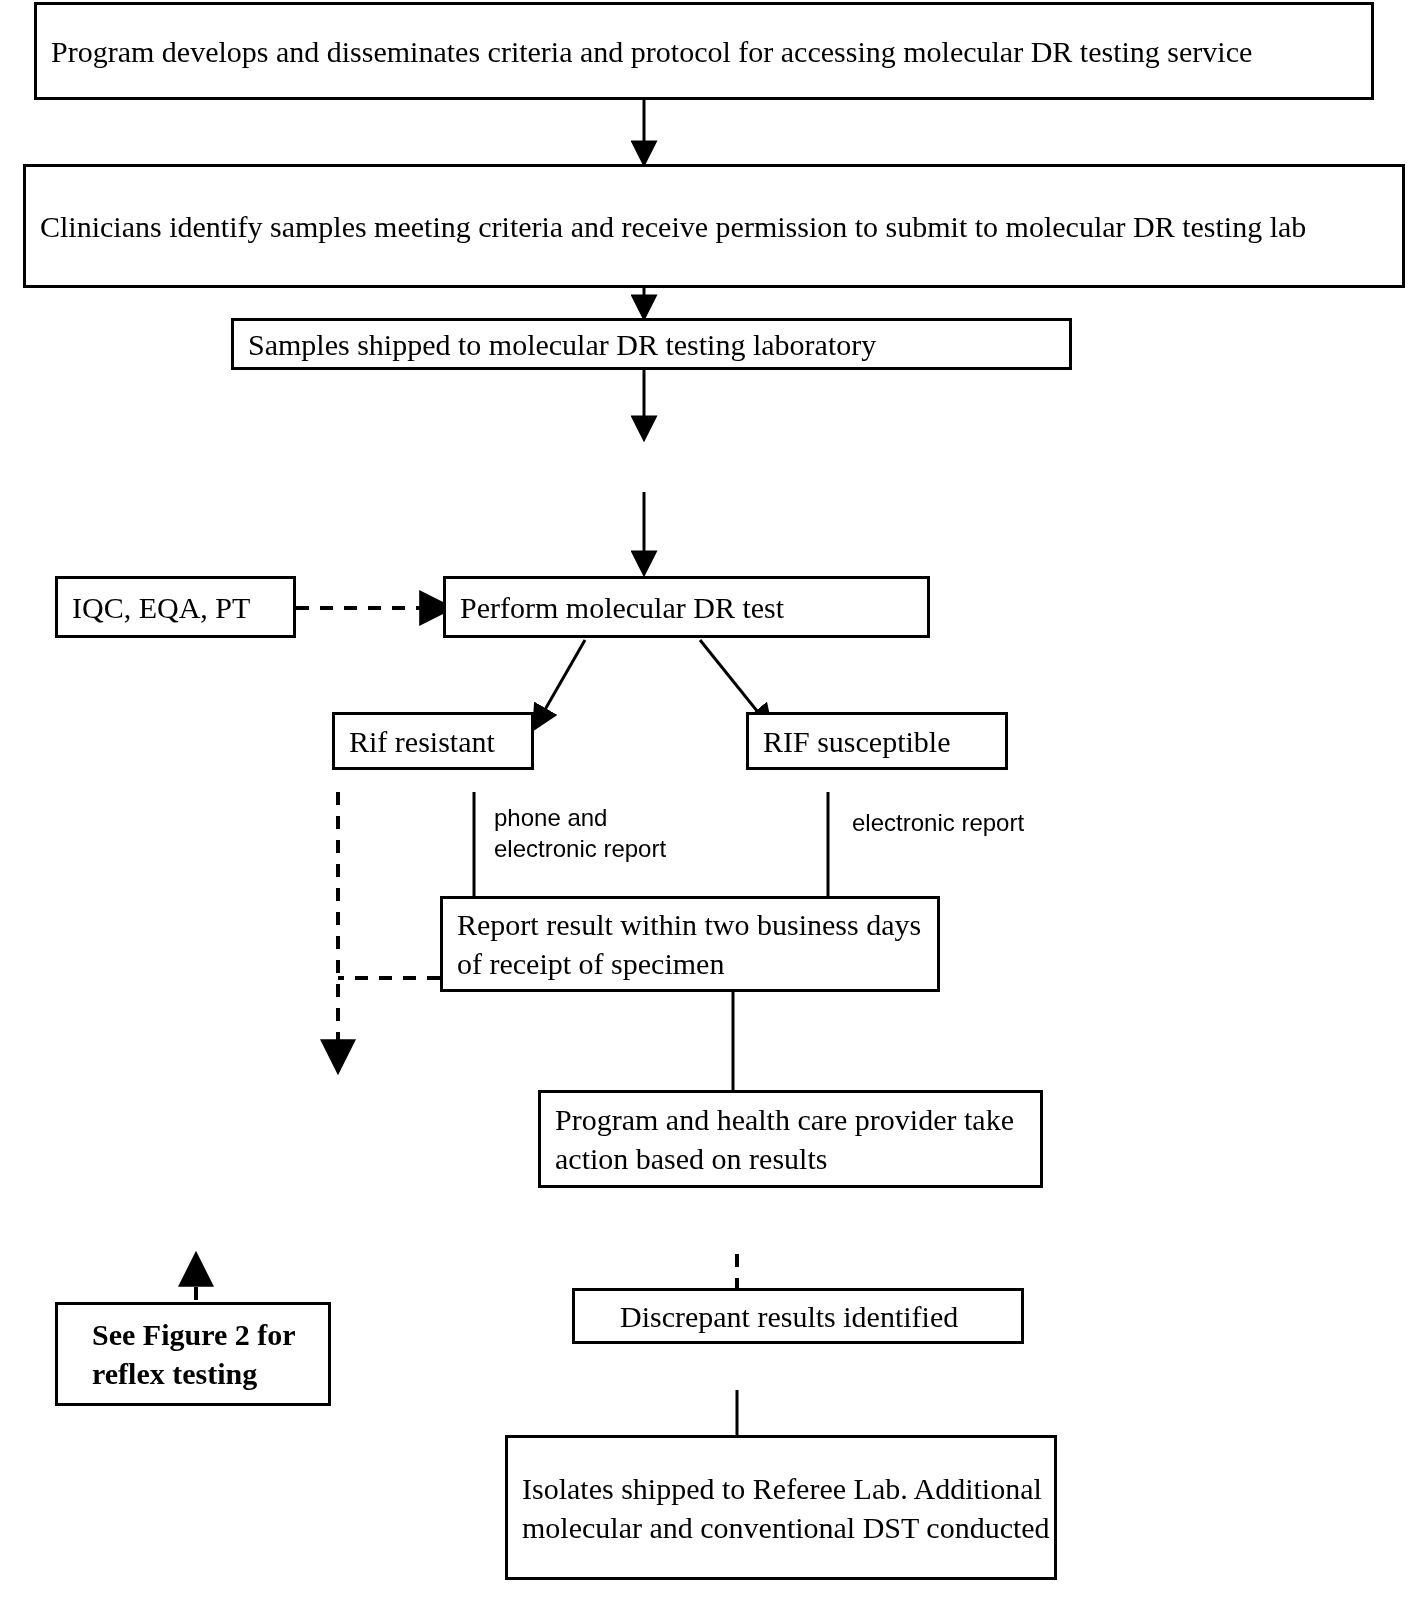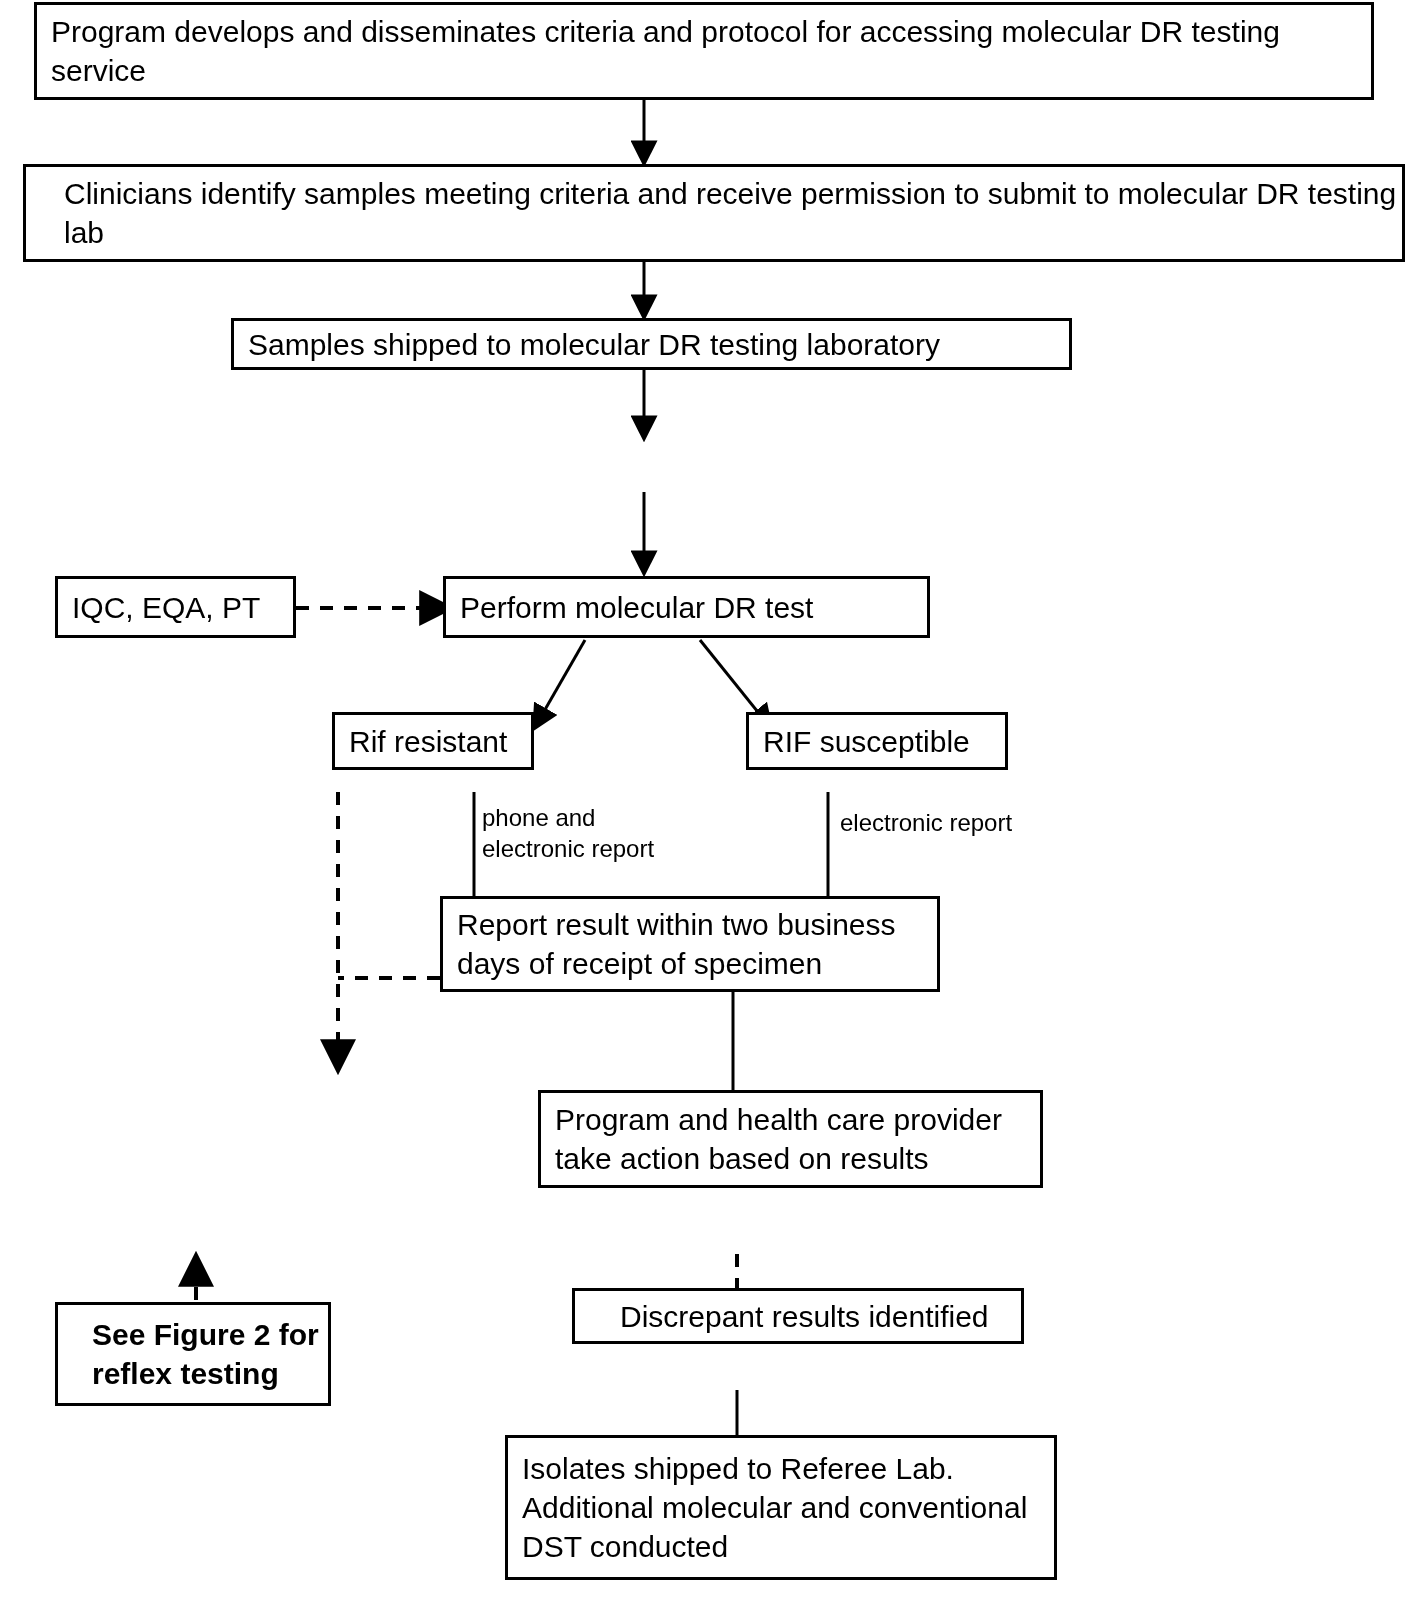--- a/index.html
+++ b/index.html
@@ -21,33 +21,34 @@
     border: 3px solid #000000;
     background: #ffffff;
     color: #000000;
     font-size: 30px;
     line-height: 1.30;
     display: flex;
     align-items: center;
     z-index: 3;
   }
   .node .txt { display: block; width: 100%; }
-  .node.left   { justify-content: center; }
+  .node.left   { justify-content: center; font-family: Liberation Serif, serif; }
   .node.left .txt { padding-left: 14px; text-align: left; }
   .node.center { justify-content: center; }
   .node.center .txt { text-align: center; }
   .node.bold { font-weight: bold; padding-left: 20px; }
 
   .edge-label {
     position: absolute;
     font-size: 24px;
     line-height: 1.28;
     color: #000000;
     white-space: pre-line;
     z-index: 4;
+    margin-left: 12px;
   }
   svg.links {
     position: absolute;
     left: 0; top: 0;
     width: 1409px;
     height: 1620px;
     z-index: 1;
     overflow: visible;
   }
 </style>
@@ -86,21 +87,21 @@
 
     <line x1="196" y1="1348" x2="196" y2="1258" stroke="#000" stroke-width="4" stroke-dasharray="13,11" marker-end="url(#arrow)"></line>
 
     <line x1="737" y1="1254" x2="737" y2="1322" stroke="#000" stroke-width="4" stroke-dasharray="13,11" marker-end="url(#arrow)"></line>
   </svg>
 
   <div class="node left" style="left:34px; top:2px; width:1340px; height:98px;">
     <span class="txt">Program develops and disseminates criteria and protocol for accessing molecular DR testing service</span>
   </div>
 
-  <div class="node left" style="left:23px; top:164px; width:1382px; height:98px;padding-left:24px;">
+  <div class="node left" style="left:23px; top:164px; width:1382px; height:124px;">
     <span class="txt">Clinicians identify samples meeting criteria and receive permission to submit to molecular DR testing lab</span>
   </div>
 
   <div class="node left" style="left:231px; top:318px; width:841px; height:52px;">
     <span class="txt">Samples shipped to molecular DR testing laboratory</span>
   </div>
 
 
   <div class="node left" style="left:443px; top:576px; width:487px; height:62px;">
     <span class="txt">Perform molecular DR test</span>

